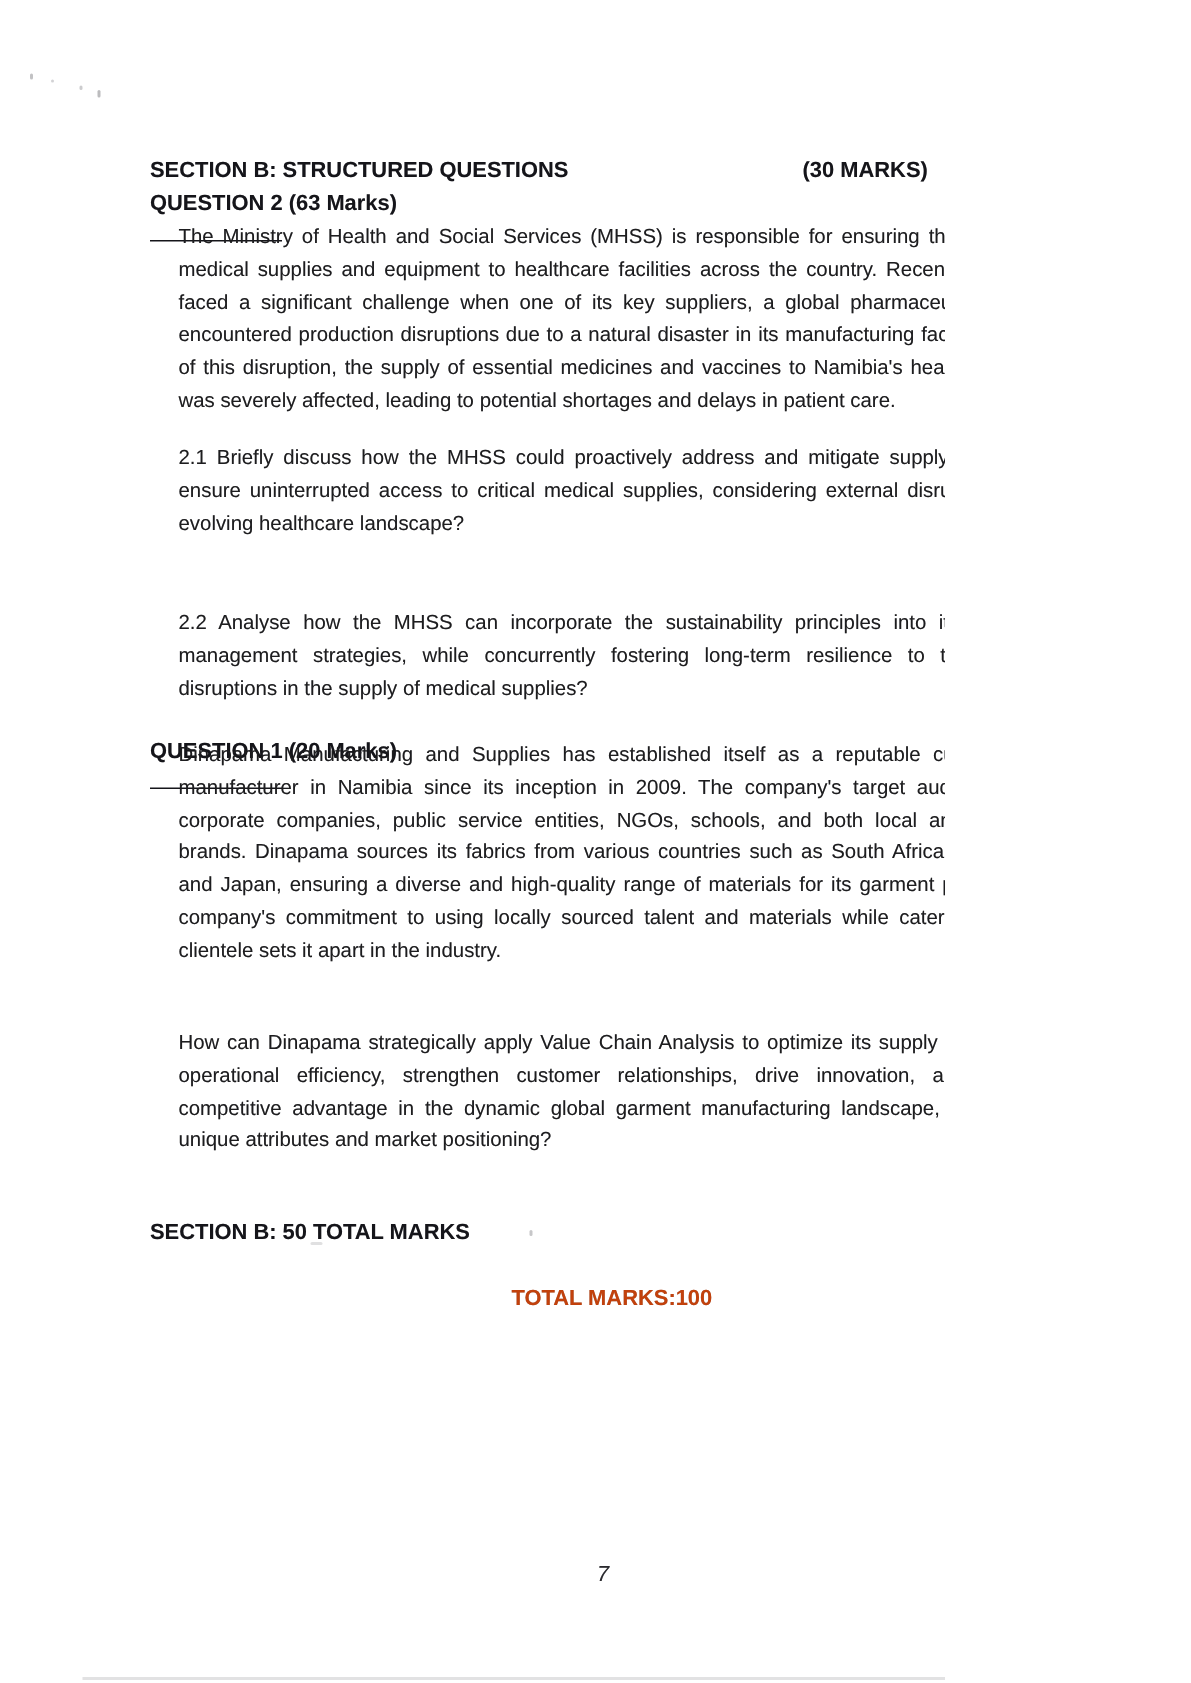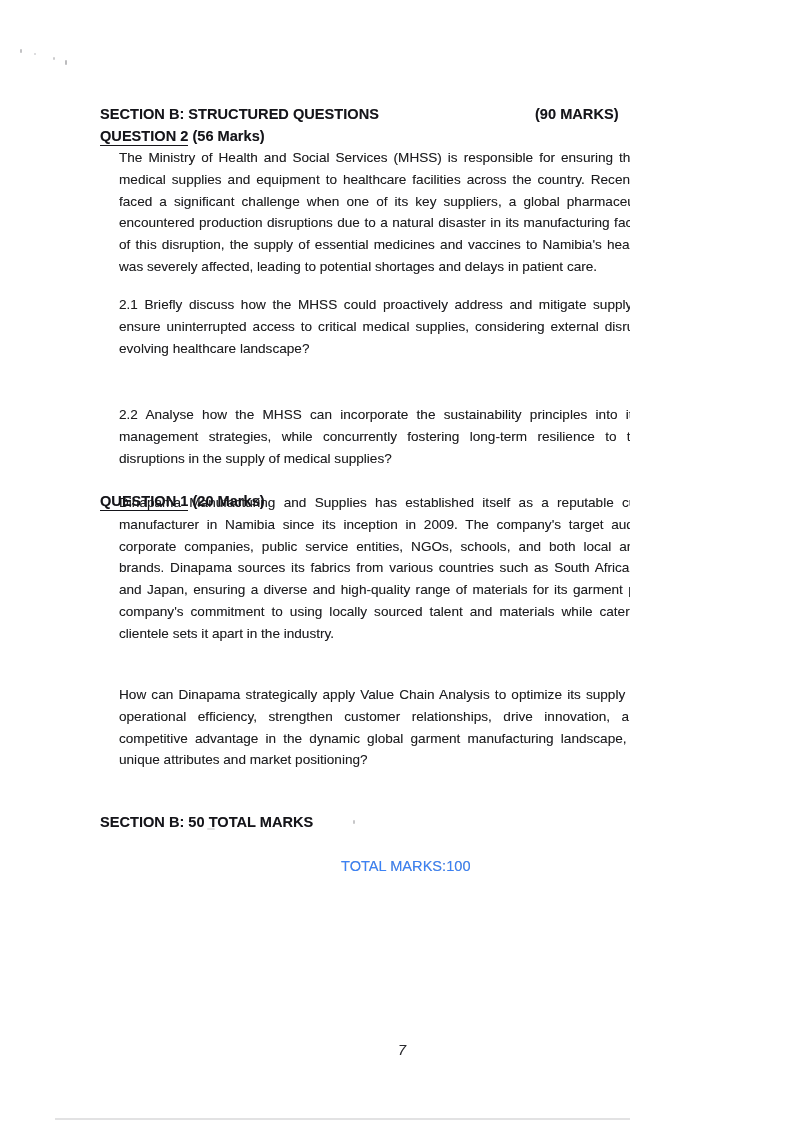--- a/index.html
+++ b/index.html
@@ -42,21 +42,21 @@
   }
   .section-marks {
     position: absolute;
     left: 435px;
     top: 0;
   }
   .q2-heading { top: 126px; }
   .q3-heading { top: 491px; }
   .underlined {
     border-bottom: 1.6px solid #15151a;
-    padding-bottom: 1px;
+    padding-bottom: 16px;
   }
   .para1 { top: 147px; }
   .q21 { top: 294px; }
   .q22 { top: 404px; }
   .para3 { top: 492px; }
   .q3q { top: 684px; }
   .question-block { position: absolute; }
   .marks {
     position: absolute;
     right: 0;
@@ -76,22 +76,22 @@
     font-size: 14.6px;
     font-weight: 700;
     color: #15151a;
     text-shadow: 0 0 0.4px rgba(20,20,25,0.35);
   }
   .footer-total {
     position: absolute;
     left: 341px;
     top: 858px;
     font-size: 14.6px;
-    font-weight: 400;
-    color: #3b82f6;
+    font-weight: 700;
+    color: #c2410c;
     text-shadow: 0 0 0.4px rgba(20,20,25,0.35);
   }
   .page-number {
     position: absolute;
     left: 392px;
     top: 1042px;
     width: 20px;
     text-align: center;
     font-size: 14.5px;
     color: #2a2a2e;
@@ -127,25 +127,25 @@
 
   <span class="speck speck-a"></span>
   <span class="speck speck-b"></span>
   <span class="speck speck-c"></span>
   <span class="speck speck-d"></span>
   <span class="speck speck-e"></span>
   <span class="speck speck-f"></span>
 
   <div class="content-block header-row heading">
     <span>SECTION B: STRUCTURED QUESTIONS</span>
-    <span class="section-marks">(90 MARKS)</span>
+    <span class="section-marks">(30 MARKS)</span>
   </div>
 
   <div class="content-block q2-heading heading">
-    <span class="underlined">QUESTION 2</span><span> (56 Marks)</span>
+    <span class="underlined">QUESTION 2</span><span> (63 Marks)</span>
   </div>
 
   <div class="content-block para1 body-text">The Ministry of Health and Social Services (MHSS) is responsible for ensuring the availability of medical supplies and equipment to healthcare facilities across the country. Recently, the ministry faced a significant challenge when one of its key suppliers, a global pharmaceutical company, encountered production disruptions due to a natural disaster in its manufacturing facility. As a result of this disruption, the supply of essential medicines and vaccines to Namibia's healthcare facilities was severely affected, leading to potential shortages and delays in patient care.</div>
 
   <div class="content-block q21 body-text question-block">
     <span>2.1 Briefly discuss how the MHSS could proactively address and mitigate supply chain risks to ensure uninterrupted access to critical medical supplies, considering external disruptions and the evolving healthcare landscape?</span>
     <span class="marks">(20 Marks)</span>
   </div>
 
   <div class="content-block q22 body-text question-block">

